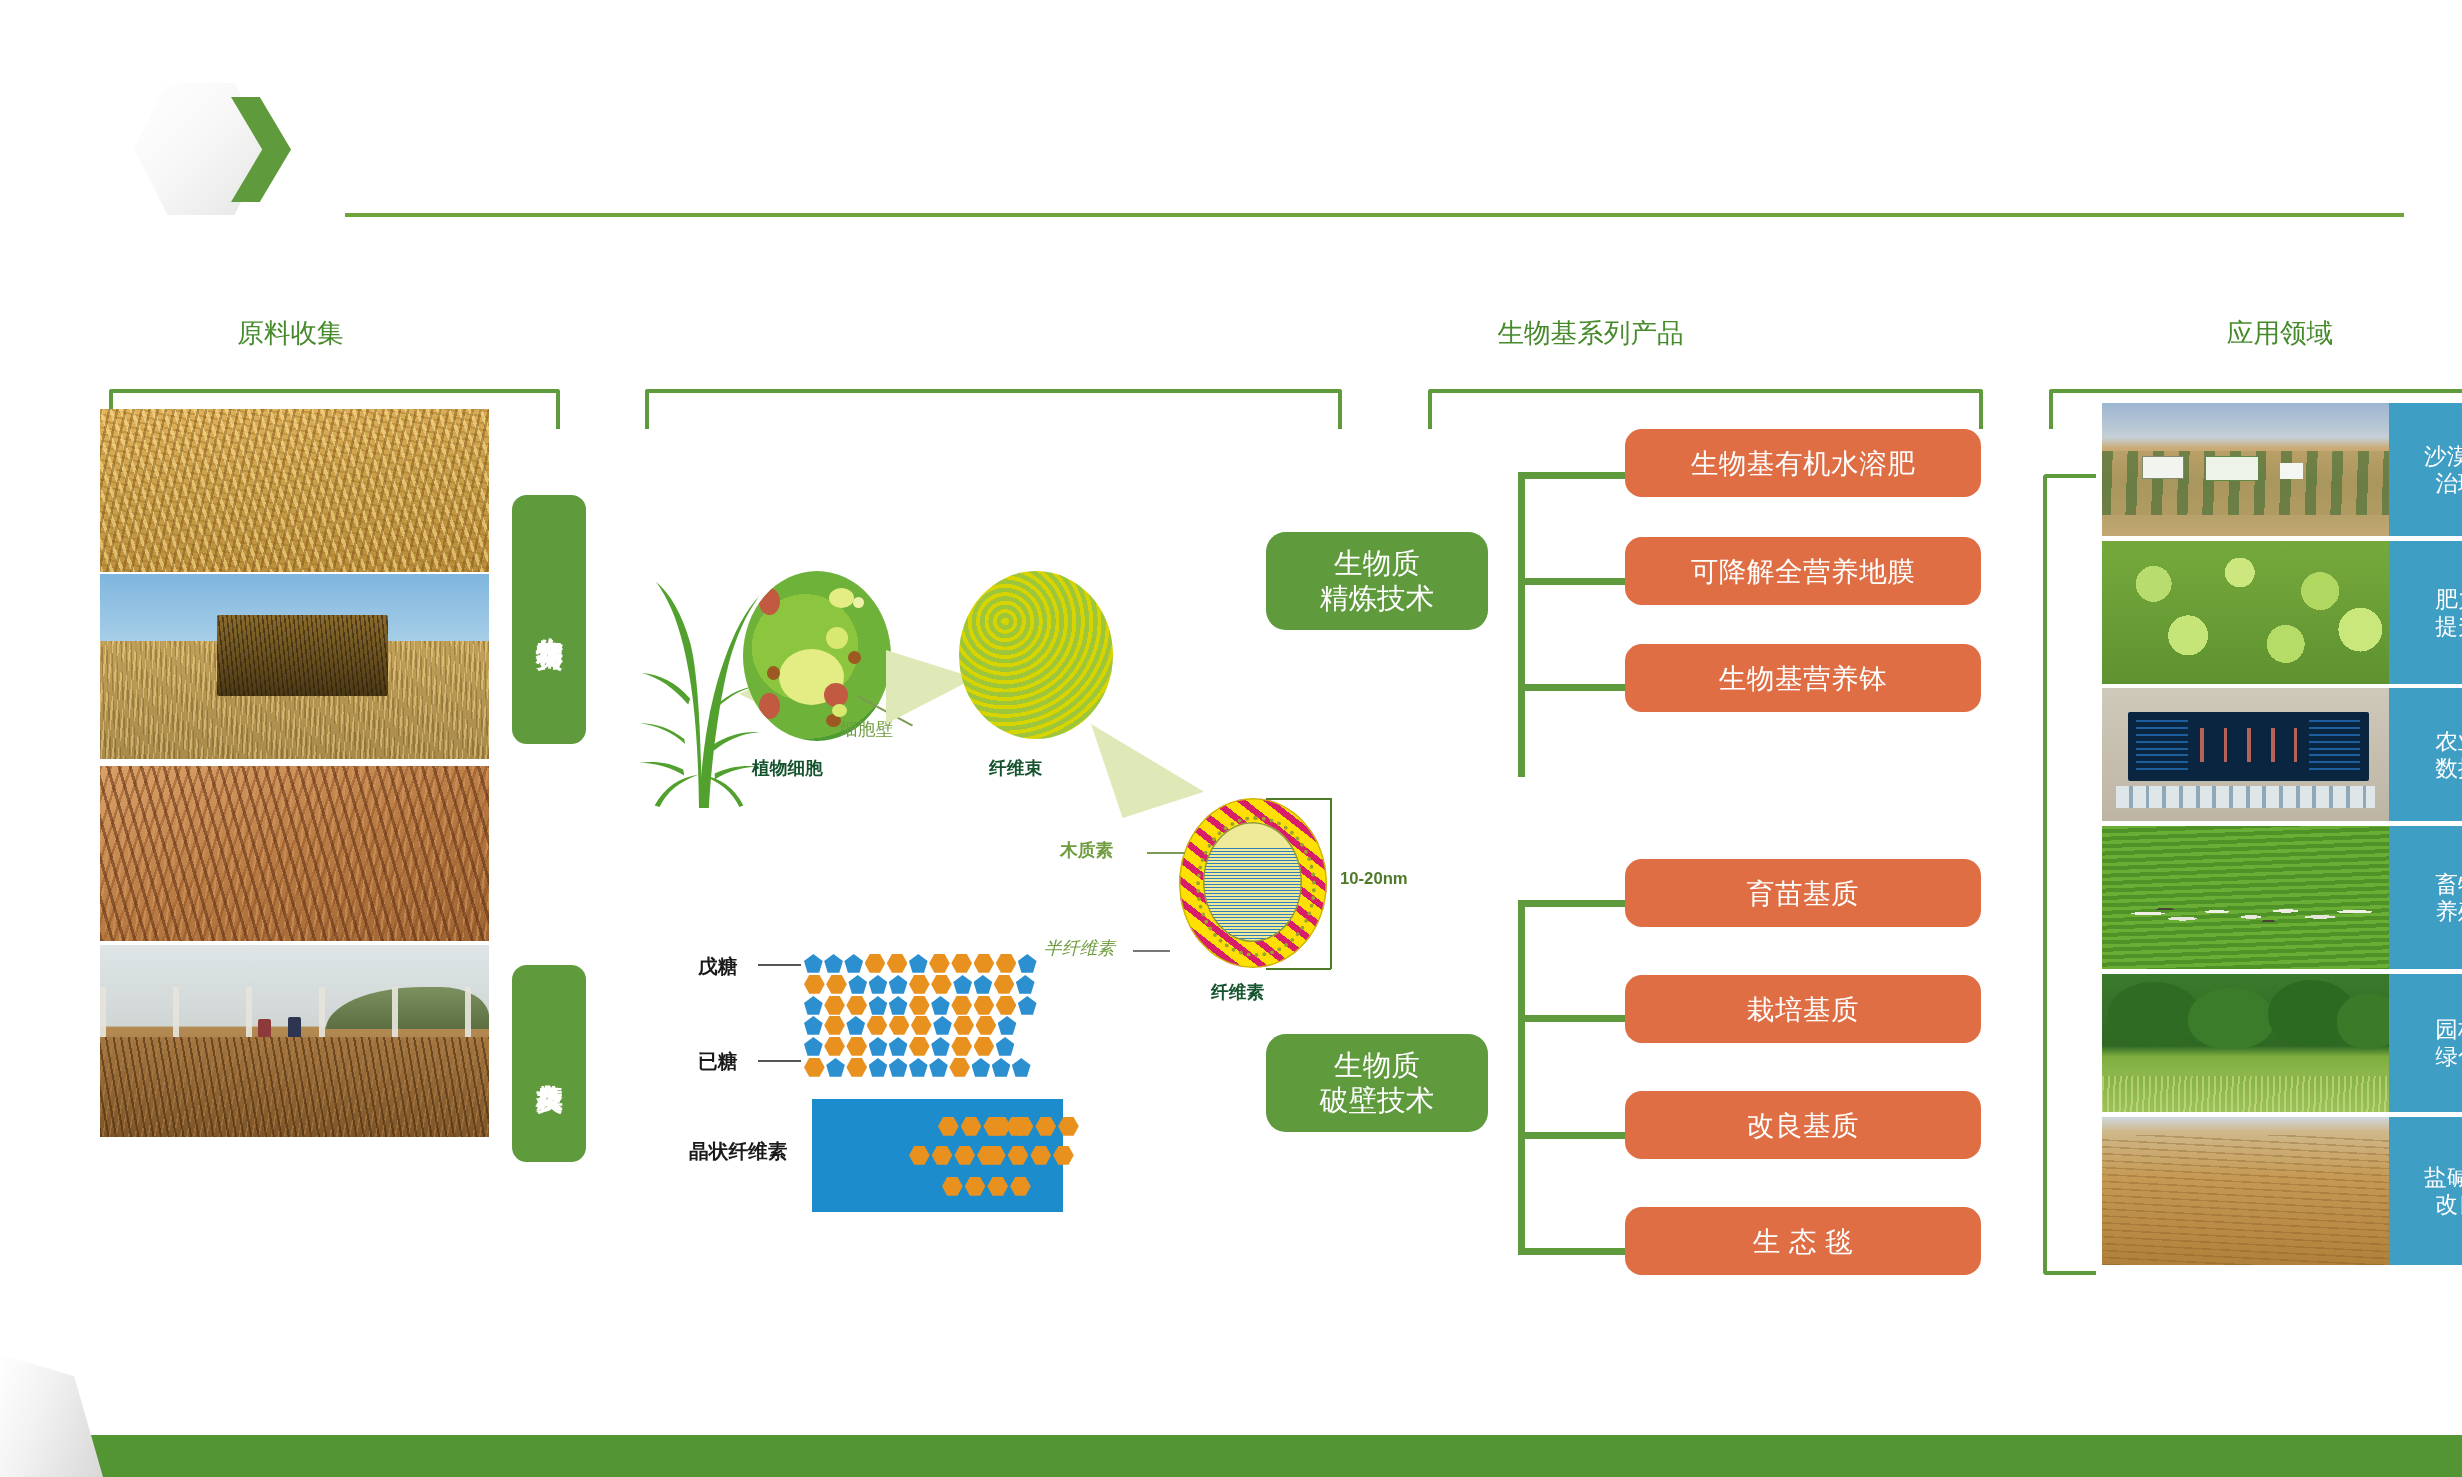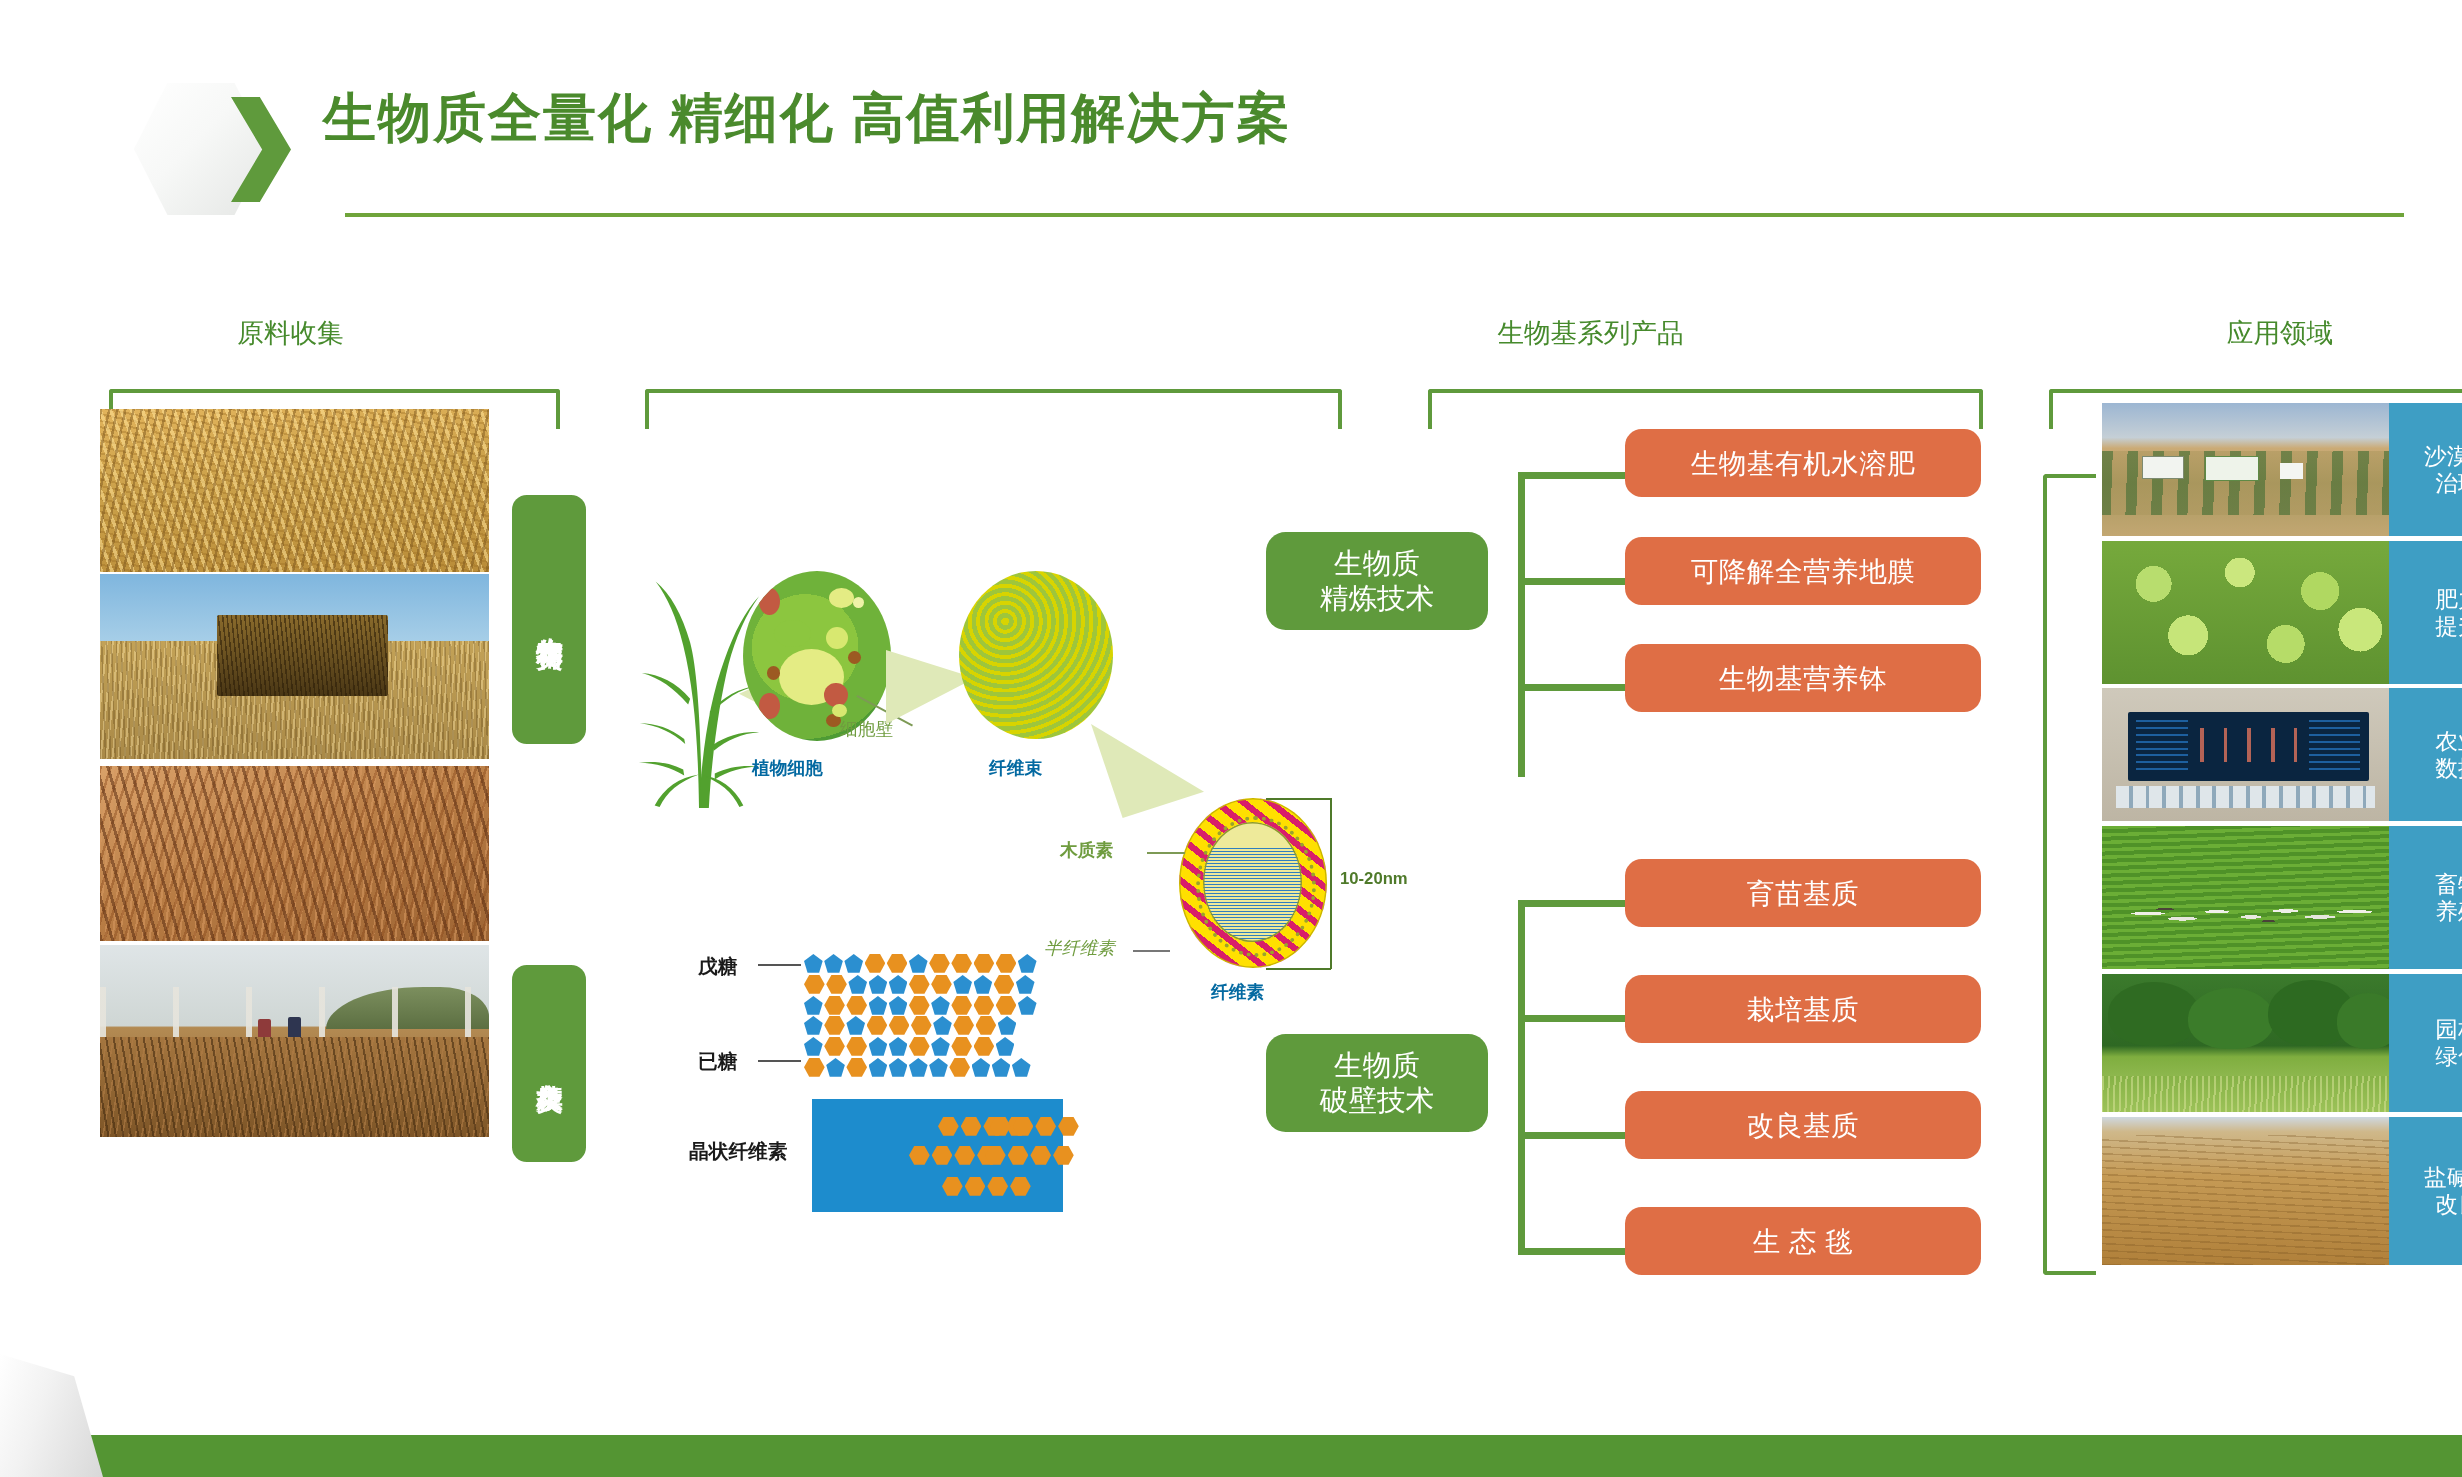--- a/index.html
+++ b/index.html
@@ -108,21 +108,21 @@
     background:radial-gradient(circle at 42% 45%,#8cc63f 0 42%,#6fb23a 42% 72%,#4e9b34 72% 100%);
   }
   .blob{position:absolute;border-radius:50%;}
   .fiber-circle{
     position:absolute;border-radius:50%;
     background:
       repeating-radial-gradient(circle at 30% 30%,#d8d400 0 3.9px,#9ec63b 3.9px 8.4px),
       radial-gradient(circle at 45% 45%,#e3df2a 0 55%,#8cc63f 100%);
   }
   .beam{position:absolute;background:#dfe9b8;}
-  .diag-label{position:absolute;font-size:17.7px;color:#0369a1;white-space:nowrap;}
+  .diag-label{position:absolute;font-size:17.7px;color:#14532d;white-space:nowrap;}
   .diag-label.g{color:#6f9c3f;}
   .nm-label{position:absolute;font-size:16.7px;color:#4f7a2a;font-weight:600;white-space:nowrap;}
 
   .fiber-cross{
     position:absolute;border-radius:50%;
     background:
       repeating-linear-gradient(38deg,#d81e6a 0 6.4px,rgba(0,0,0,0) 6.4px 16.7px),
       radial-gradient(circle,#ffe000 0 100%);
     box-shadow:inset 0 0 0 1.5px #c9b500;
   }
@@ -186,21 +186,20 @@
     clip-path:polygon(0 0,72% 18%,100% 100%,0 100%);
   }
 </style>
 </head>
 <body>
 
 <div class="root">
 
   <div class="hex"></div>
   <div class="chev"></div>
-  <div class="main-title">生物质全量化 精细化 高值利用解决方案</div>
   <div class="title-rule"></div>
 
   <div class="sec-label" style="left:187px;top:315px;width:207px;">原料收集</div>
   <div class="bracket" style="left:109px;top:389px;width:443px;height:36px;"></div>
 
   <div class="bracket" style="left:645px;top:389px;width:689px;height:36px;"></div>
 
   <div class="sec-label" style="left:1418px;top:315px;width:345px;">生物基系列产品</div>
   <div class="bracket" style="left:1428px;top:389px;width:547px;height:36px;"></div>
 

